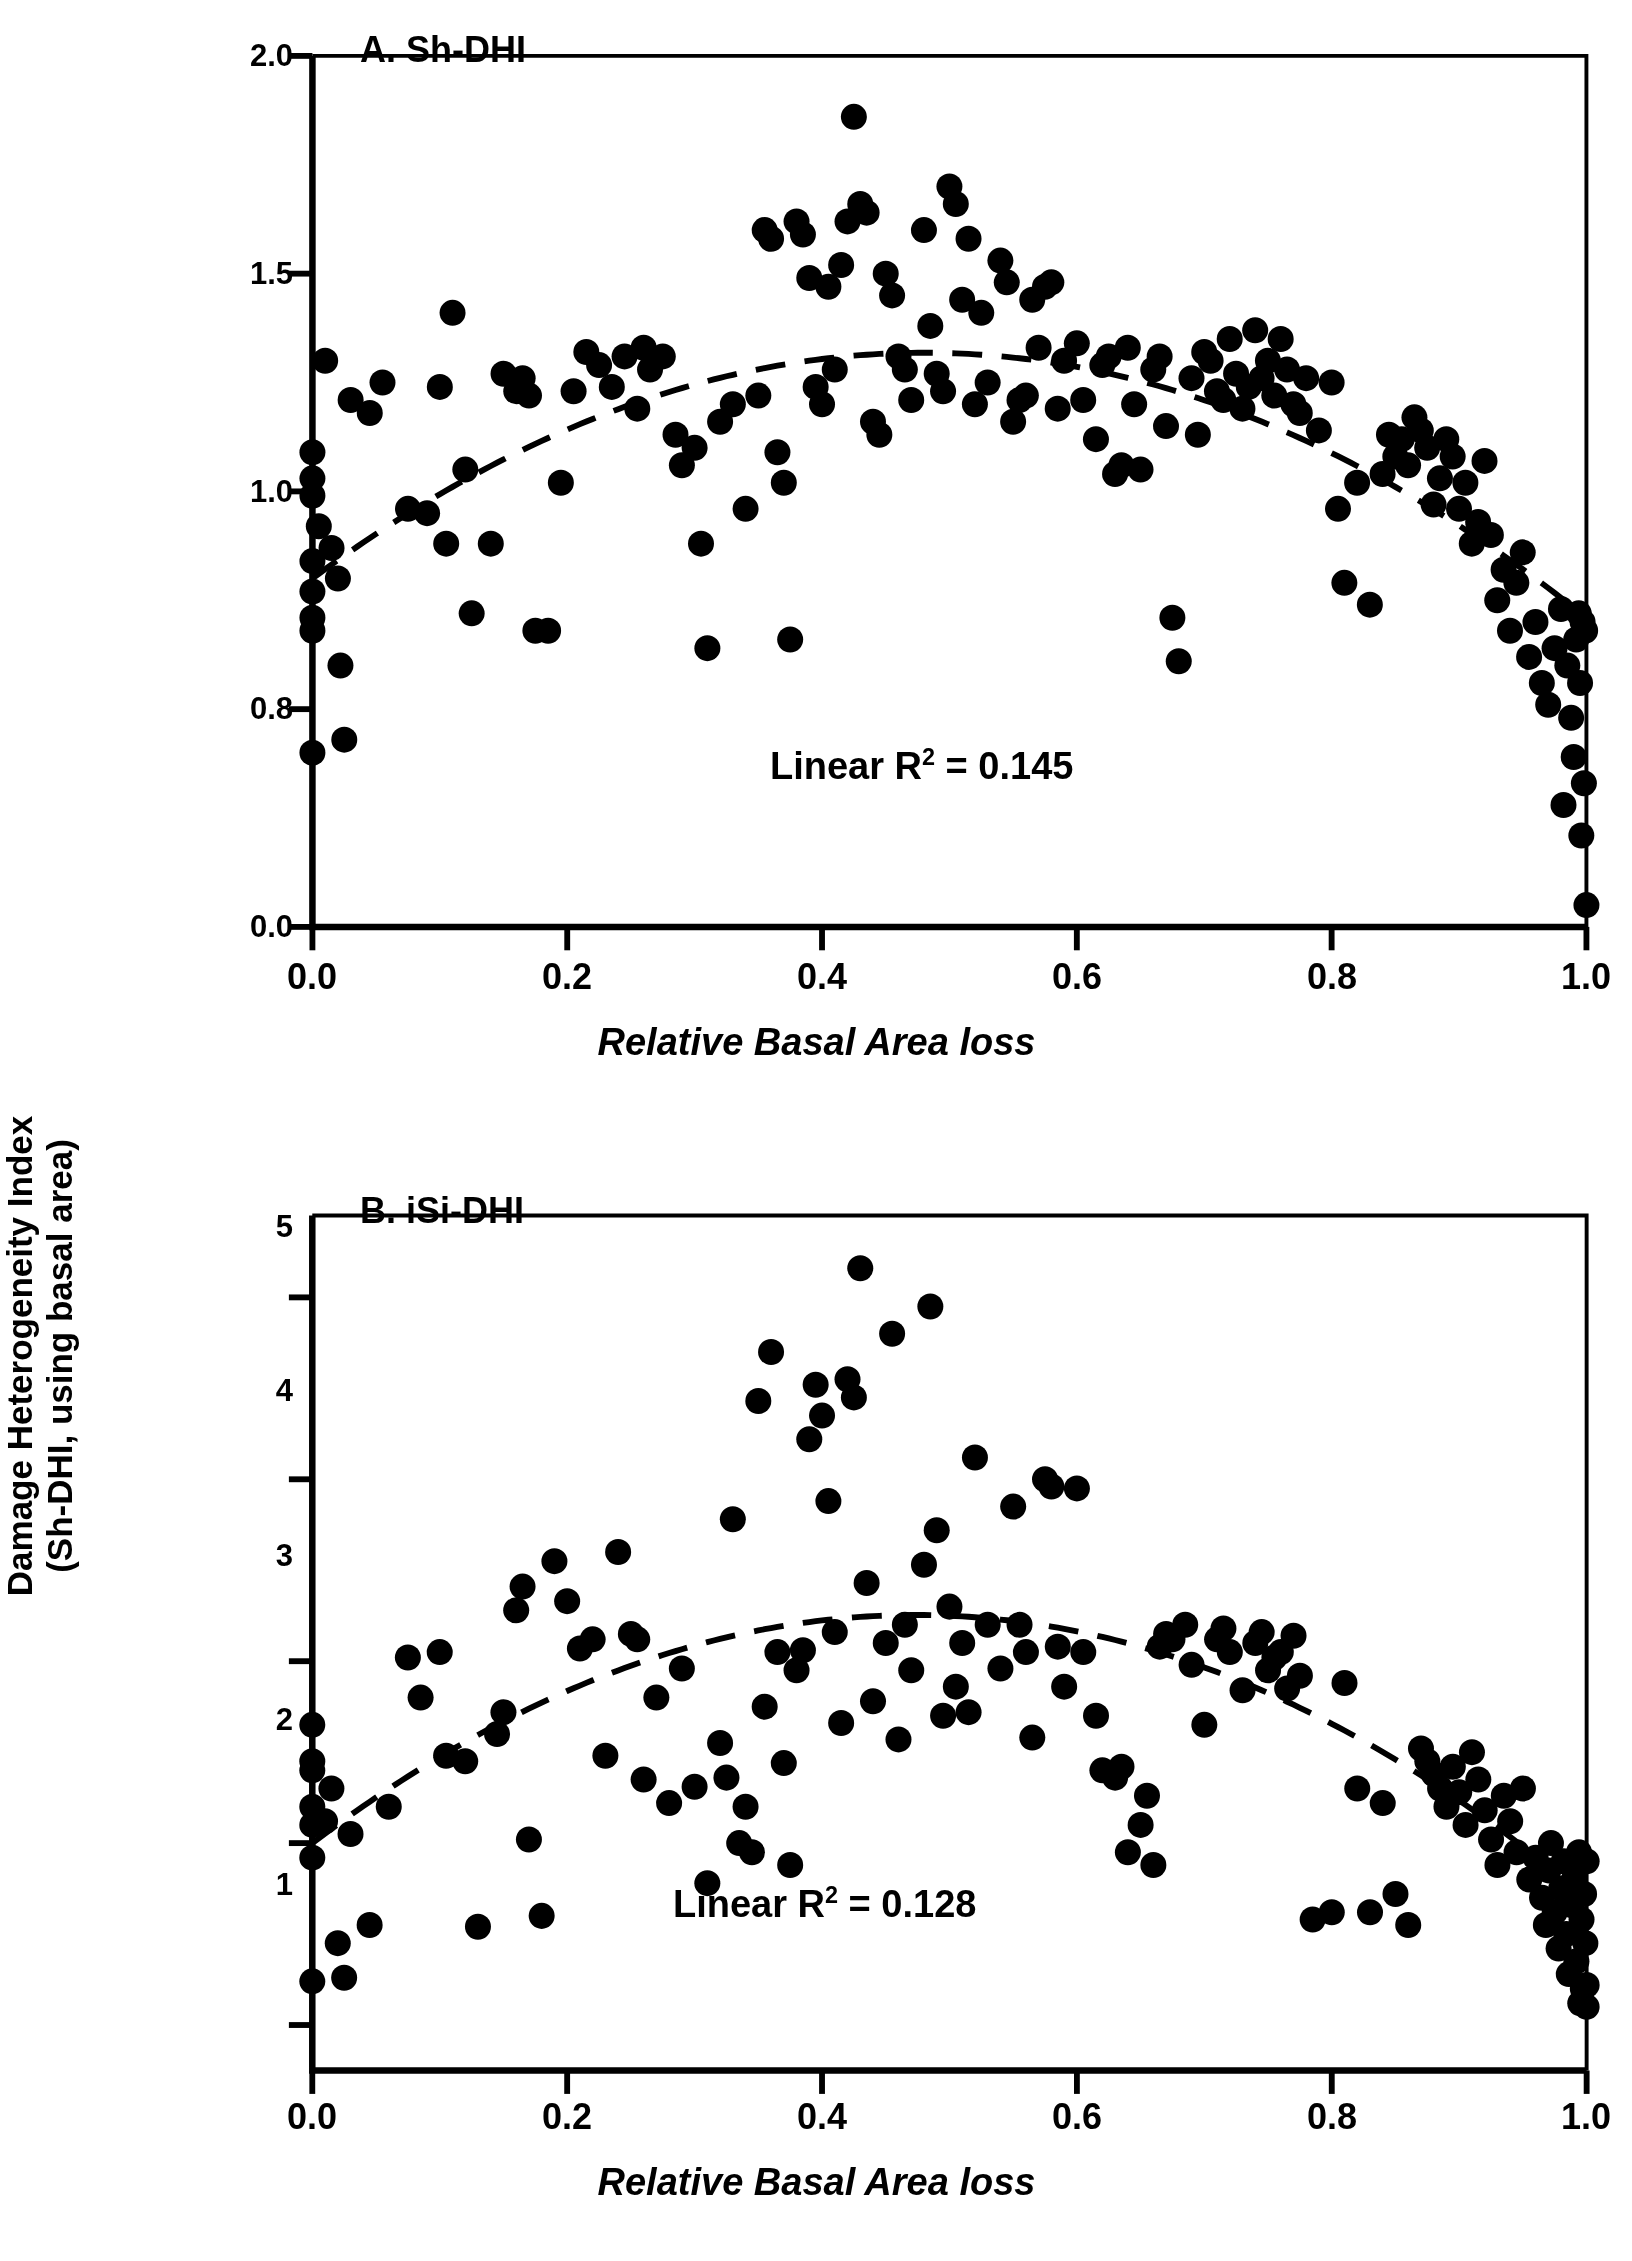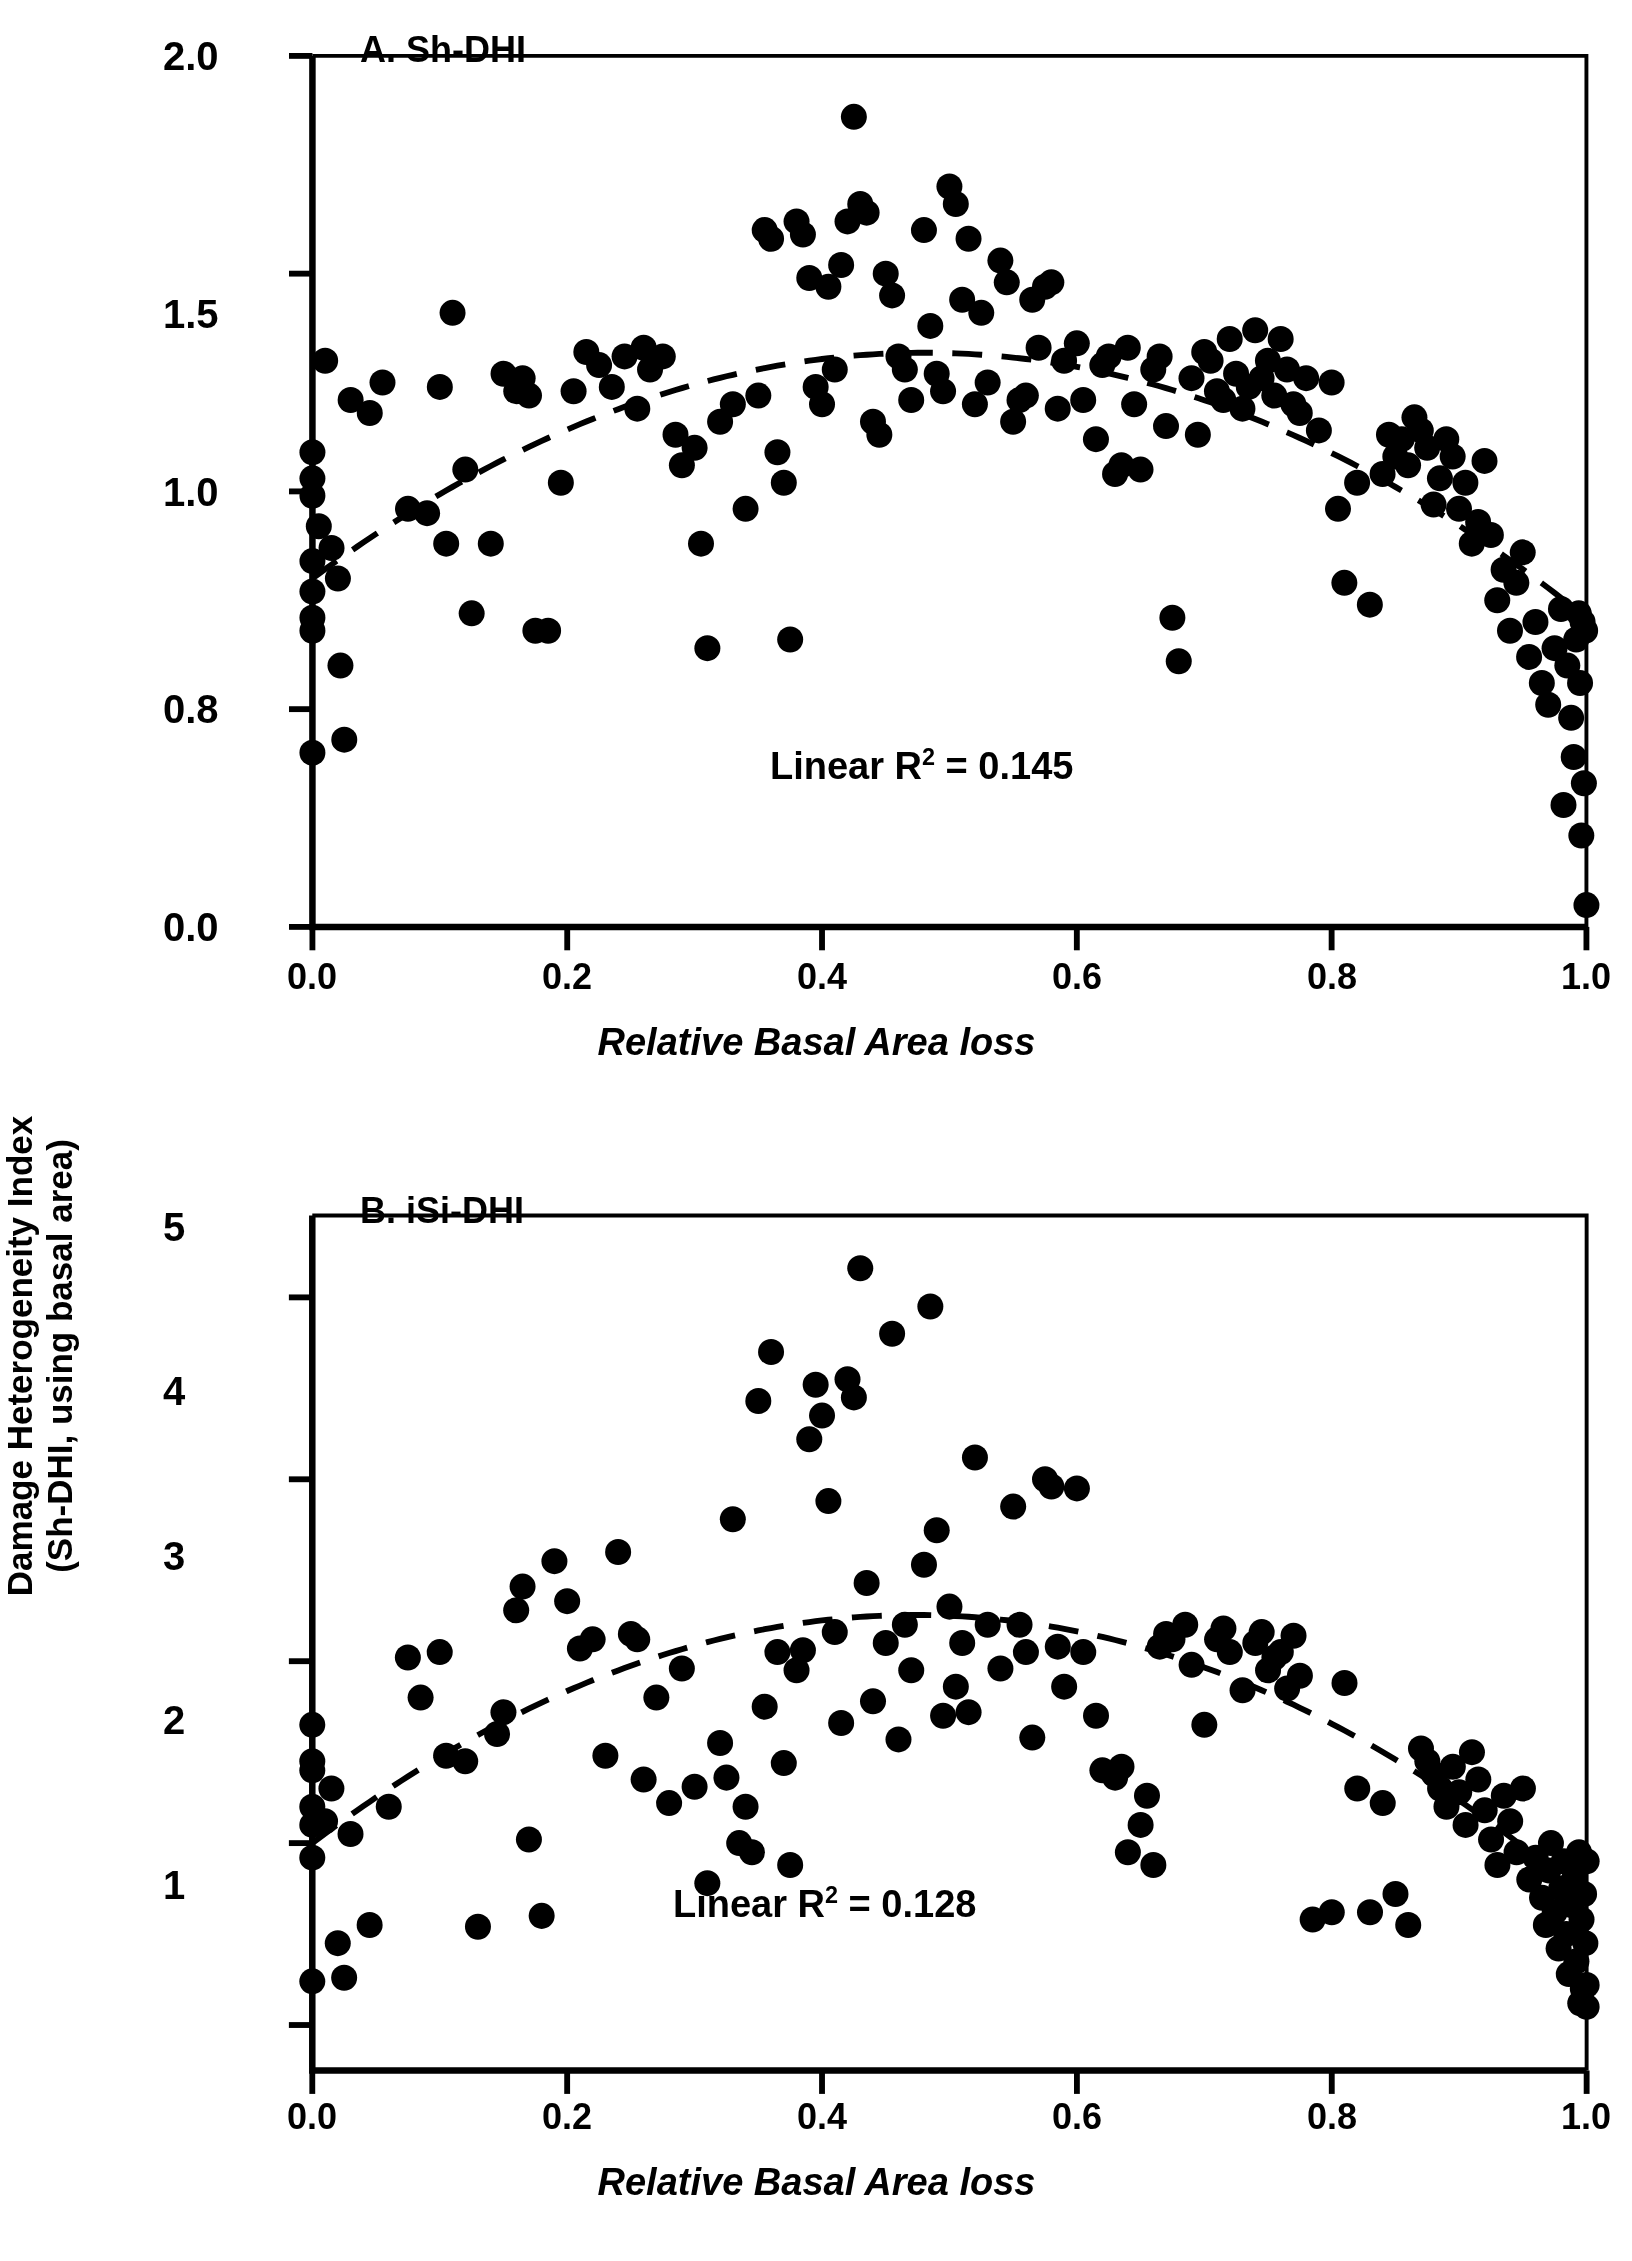--- a/index.html
+++ b/index.html
@@ -16,21 +16,22 @@
     font-weight:bold;
     font-size:35px;
     line-height:40px;
     text-align:center;
     white-space:nowrap;
   }
   .ylabel .l1,.ylabel .l2{display:block;}
   .tick-y{
     position:absolute;
     font-weight:bold;
-    font-size:40px;
+    font-size:31px;
+    text-align:right;
     width:130px;
     transform:translateY(-50%);
   }
   .tick-x{
     position:absolute;
     font-weight:bold;
     font-size:36px;
     text-align:center;
     width:130px;
     transform:translateX(-50%);
@@ -66,21 +67,21 @@
 <div class="figure">
 
   <div class="panel" id="panelA">
 
     <div class="ylabel" style="transform:rotate(-90deg) translate(-904px,0); top:904px; left:0; width:904px;">
       <span class="l1">Damage Heterogeneity Index</span>
       <span class="l2">(Sh-DHI, using basal area)</span>
     </div>
 
     <div class="tick-y" style="left:163px;top:56px;">2.0</div>
-    <div class="tick-y" style="left:163px;top:274px;margin-top:40px;">1.5</div>
+    <div class="tick-y" style="left:163px;top:274px;">1.5</div>
     <div class="tick-y" style="left:163px;top:492px;">1.0</div>
     <div class="tick-y" style="left:163px;top:709px;">0.8</div>
     <div class="tick-y" style="left:163px;top:927px;">0.0</div>
 
     <div class="tick-x" style="left:312px;top:956px;">0.0</div>
     <div class="tick-x" style="left:567px;top:956px;">0.2</div>
     <div class="tick-x" style="left:822px;top:956px;">0.4</div>
     <div class="tick-x" style="left:1077px;top:956px;">0.6</div>
     <div class="tick-x" style="left:1332px;top:956px;">0.8</div>
     <div class="tick-x" style="left:1586px;top:956px;">1.0</div>

